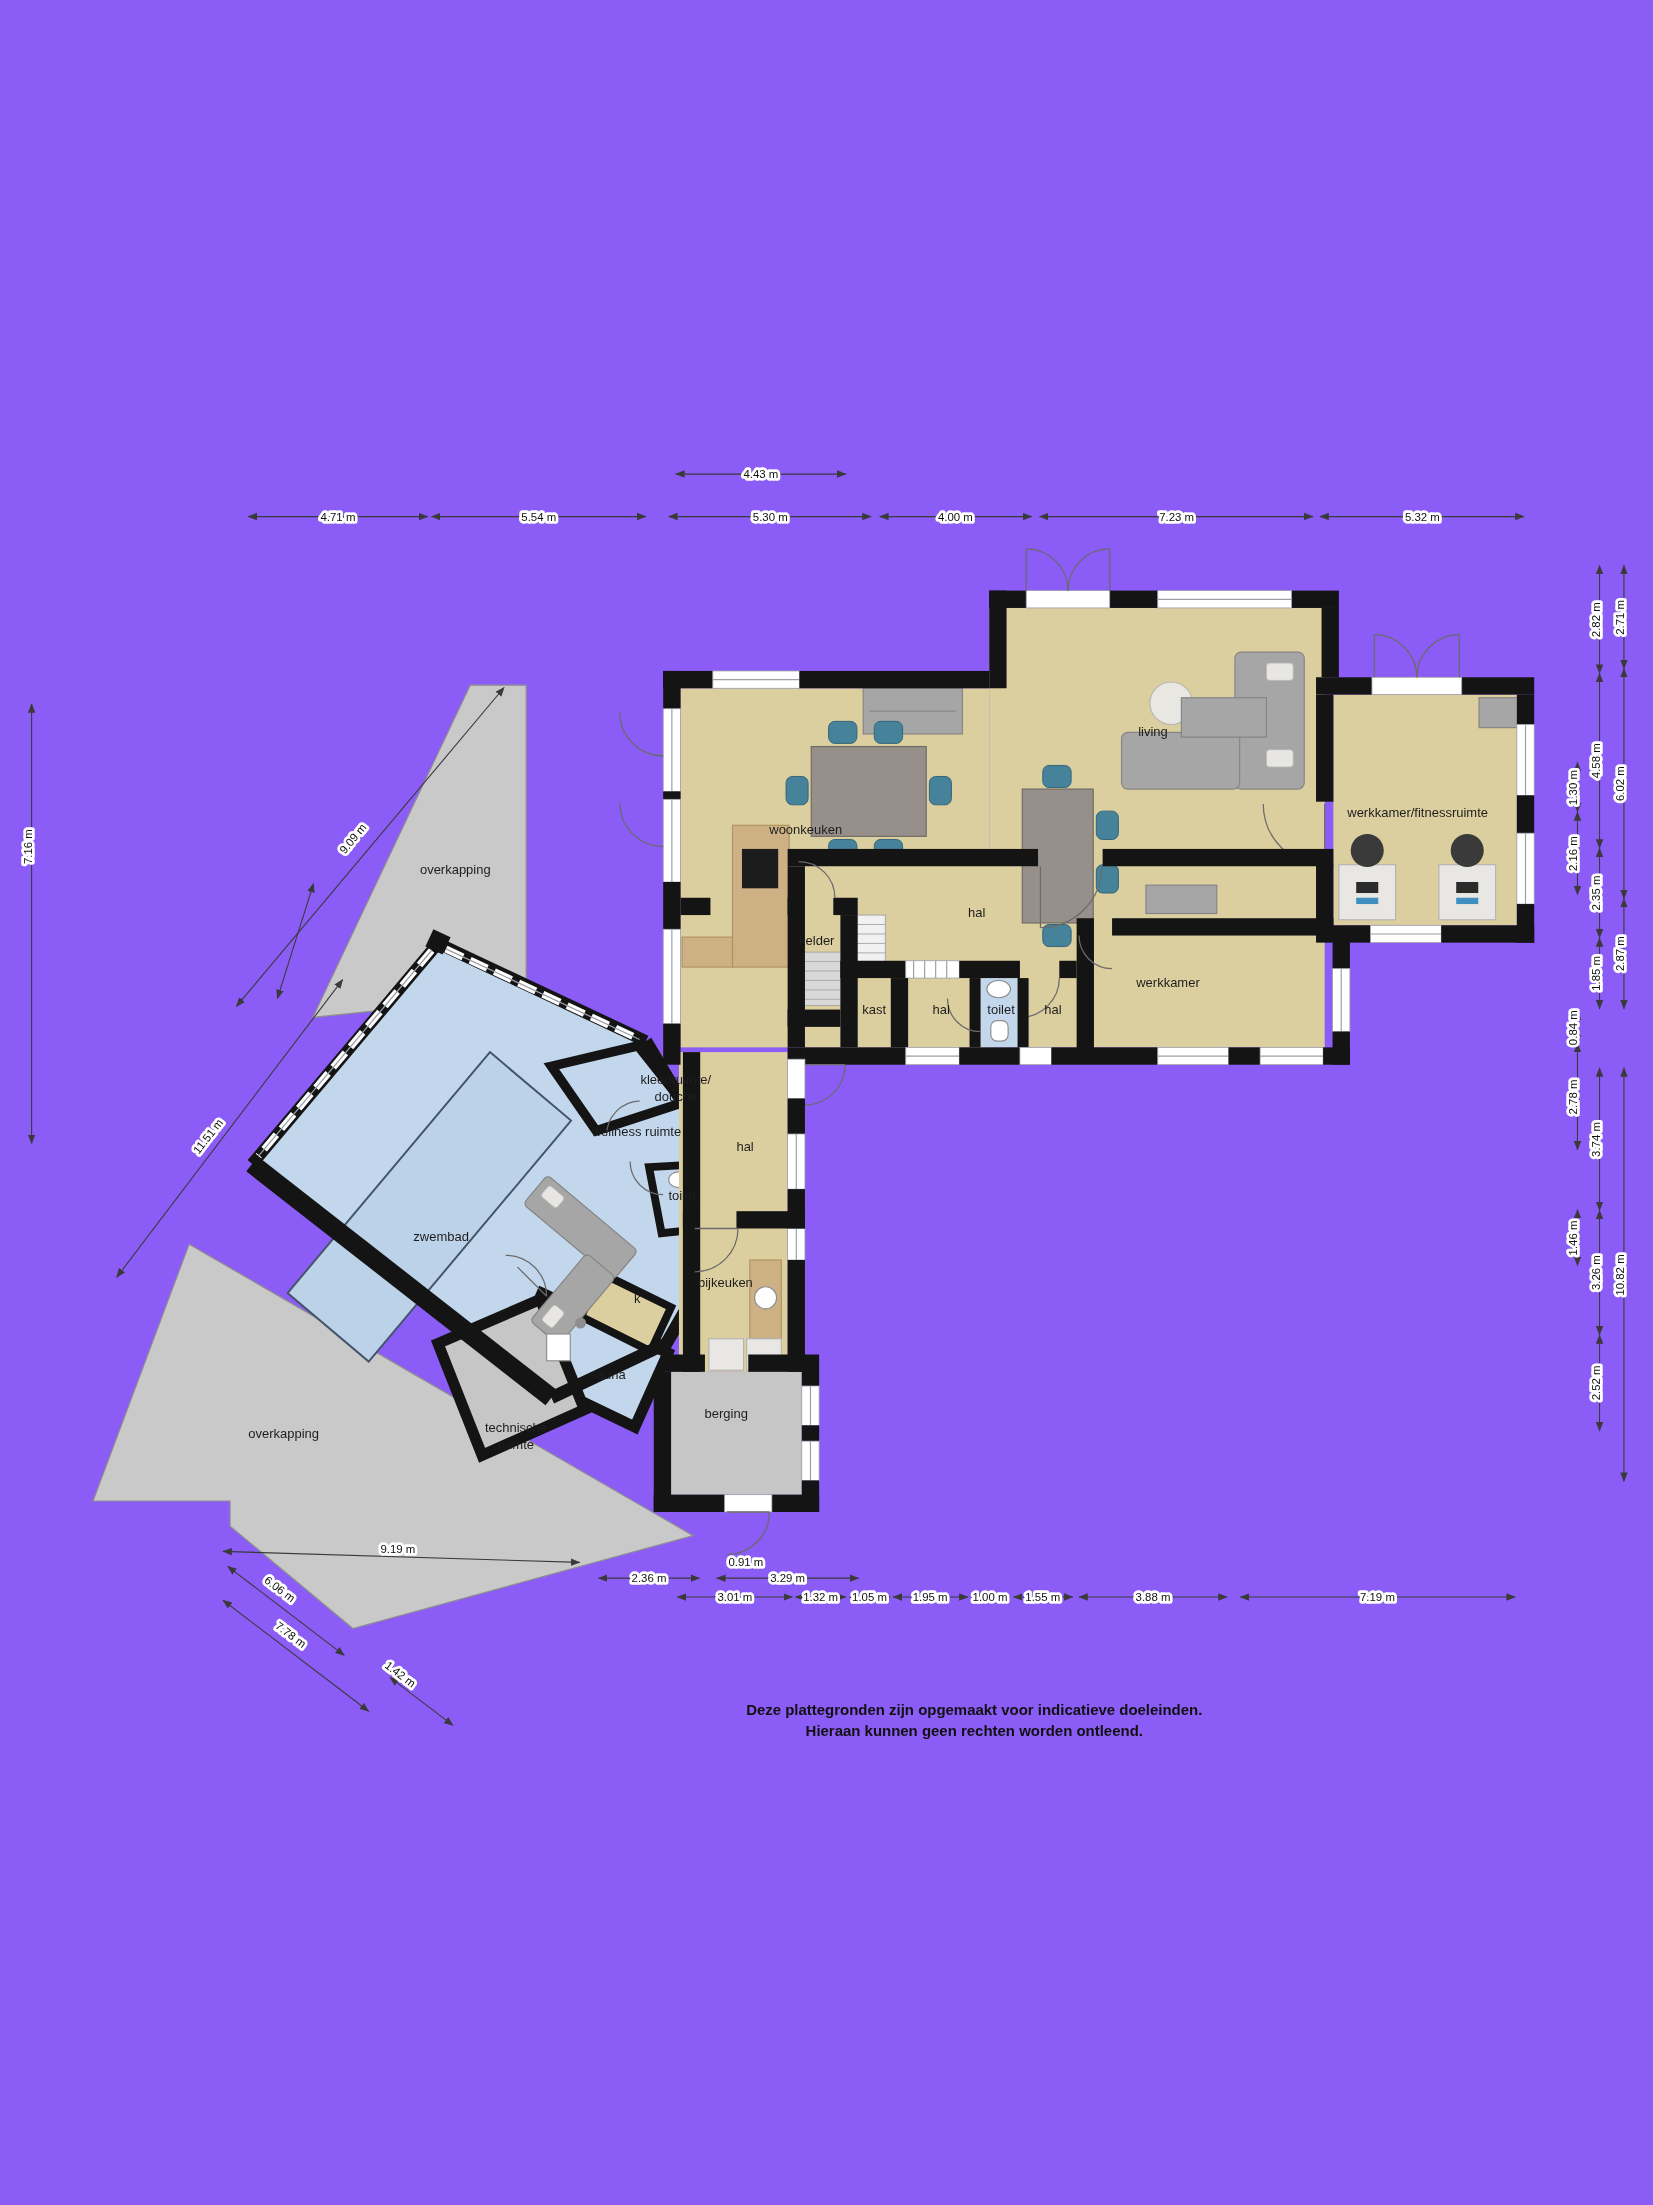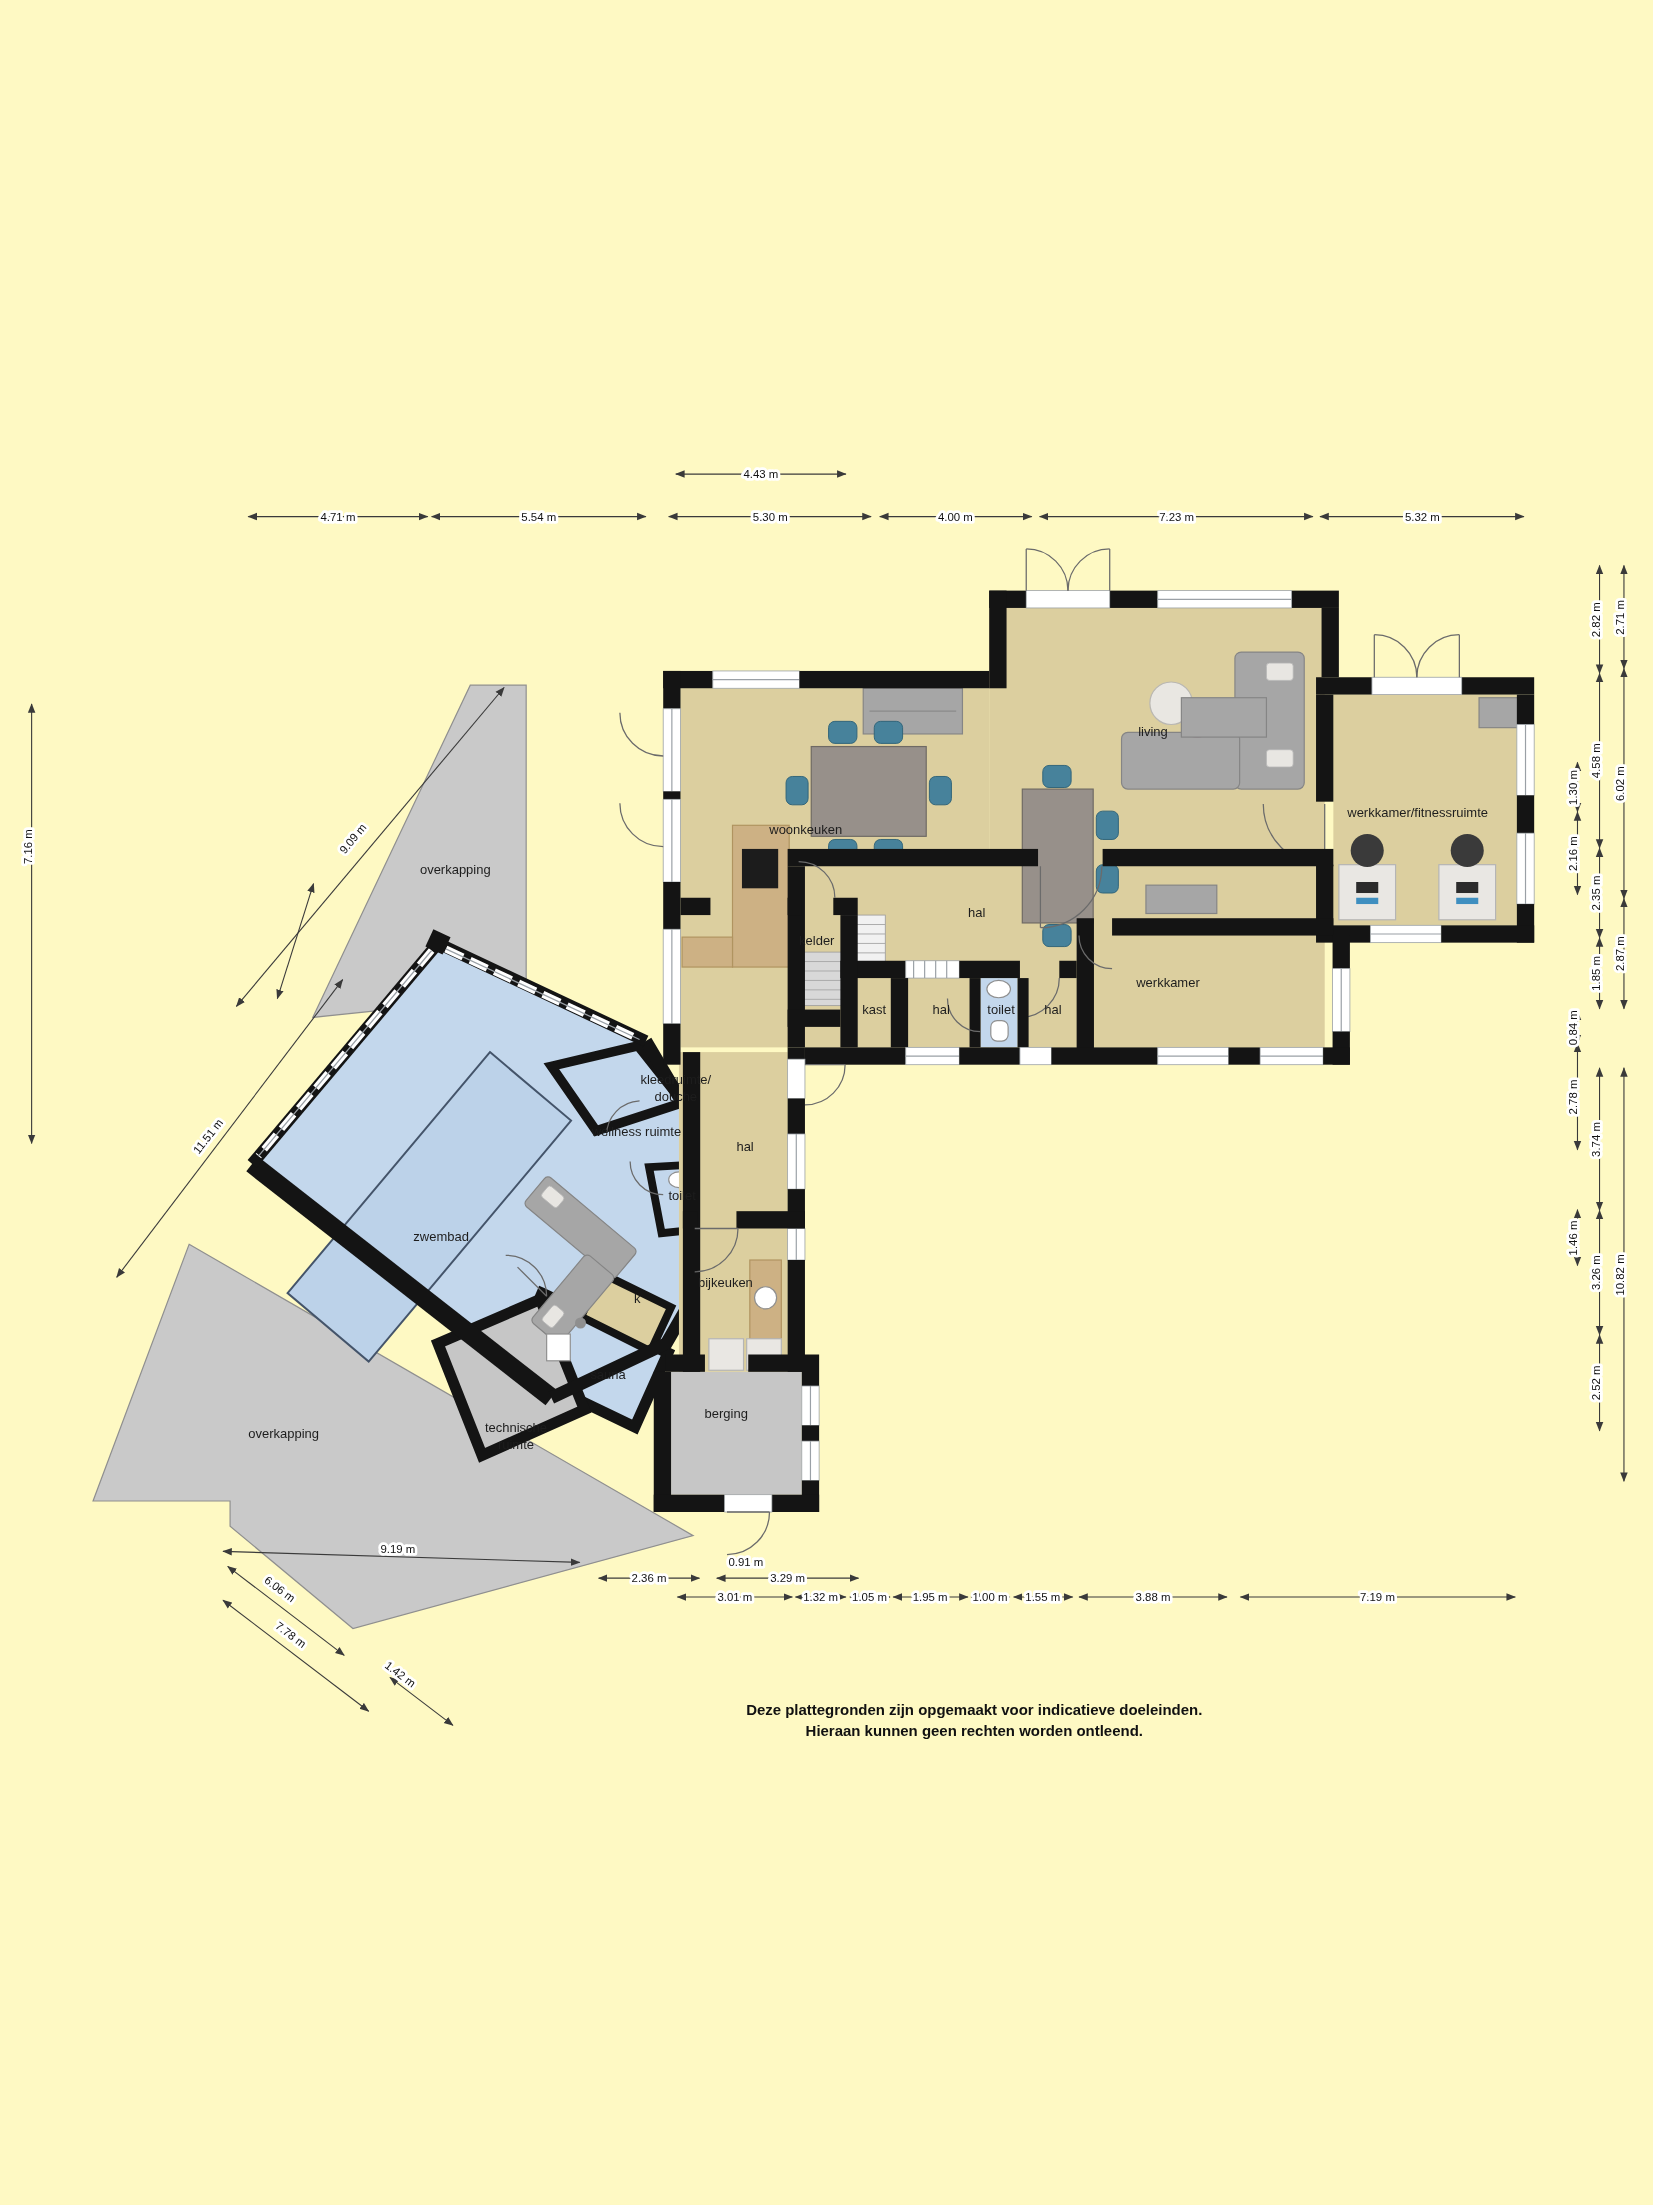--- a/index.html
+++ b/index.html
@@ -1,17 +1,17 @@
 <!DOCTYPE html>
 <html style="font-size:12.6px"><head>
 <meta charset="utf-8">
 <style>
   html,body{margin:0;padding:0;background:#ffffff;}
   body{font-family:"Liberation Sans", sans-serif;}
-  .page{width:1654px;height:2205px;position:relative;background:#fef9c3;}
+  .page{width:1654px;height:2205px;position:relative;background:#8b5cf6;}
   svg{display:block;}
   .wall{fill:#141414;}
   .floor{fill:#dccf9f;}
   .pool{fill:#c3d7ec;}
   .grey{fill:#c9c9c9;stroke:#8f8f8f;stroke-width:1.5;}
   .greyroom{fill:#c6c6c6;}
   .win{fill:#ffffff;stroke:#9aa0a6;stroke-width:1;}
   .winl{stroke:#9aa0a6;stroke-width:1.5;fill:none;}
   .door{stroke:#6b6b6b;stroke-width:1.6;fill:none;}
   .dimline{stroke:#3a3a3a;stroke-width:1.4;fill:none;}

